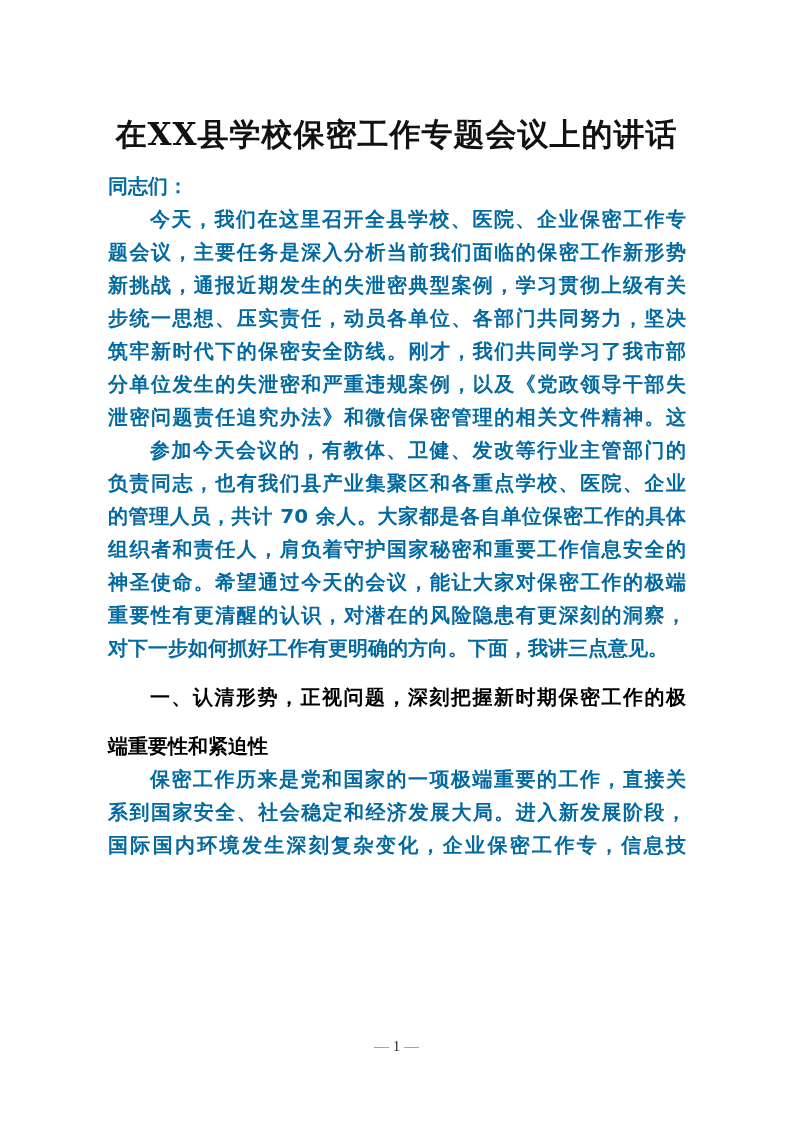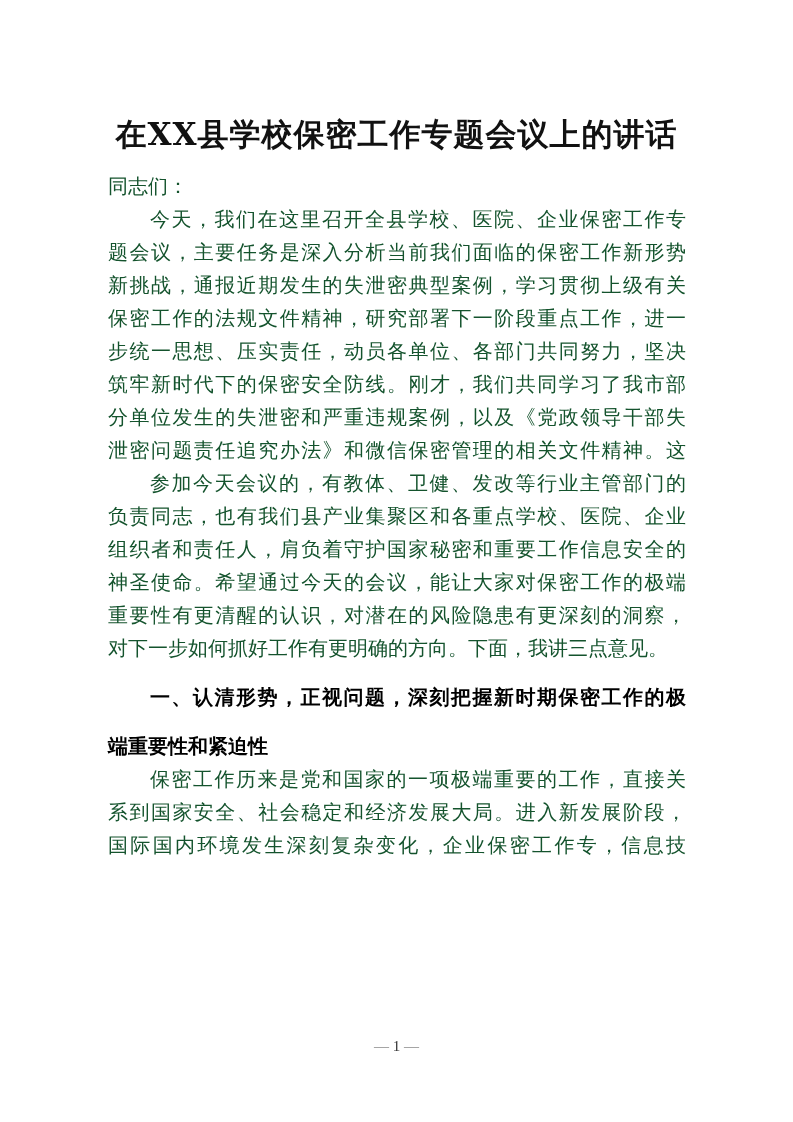--- a/index.html
+++ b/index.html
@@ -6,22 +6,22 @@
   body { width: 793px; height: 1122px; position: relative; overflow: hidden; }
   .page { position: absolute; left: 0; top: 0; width: 775px; height: 1122px; background: #fff; }
   .title {
     position: absolute; left: 0; top: 112px; width: 793px; text-align: center;
     font-family: "DejaVu Serif", "Liberation Serif", serif; font-weight: bold;
     font-size: 31px; color: #111; letter-spacing: 1px; line-height: 44px;
   }
   .body { position: absolute; left: 108px; top: 170px; width: 578px; }
   .line {
     height: 33px; line-height: 33px; font-family: "DejaVu Sans", "Liberation Sans", sans-serif;
-    font-size: 20px; color: #14532d; white-space: nowrap; text-align: justify;
-    text-align-last: justify; font-weight: 400;
+    font-size: 20px; color: #0369a1; white-space: nowrap; text-align: justify;
+    text-align-last: justify; font-weight: 700;
   }
   .line.last { text-align-last: left; }
   .line.indent { padding-left: 42px; }
   .line.heading { font-weight: bold; color: #000; font-size: 20px; margin-top: 16px; }
   .footer {
     position: absolute; left: 0; top: 1038px; width: 793px; text-align: center;
     font-family: "Liberation Serif", serif; font-size: 15px; color: #333;
   }
   .footer .dash { color: #888; }
 </style>
@@ -29,27 +29,27 @@
 <body>
 
 <div class="page">
   <div class="title">在XX县学校保密工作专题会议上的讲话</div>
   <div class="body">
     <div class="line last">同志们：</div>
     <div id="lines">
         <div class="line indent">今天，我们在这里召开全县学校、医院、企业保密工作专</div>
         <div class="line">题会议，主要任务是深入分析当前我们面临的保密工作新形势</div>
         <div class="line">新挑战，通报近期发生的失泄密典型案例，学习贯彻上级有关</div>
-        <div class="line">保密工作的法规文件精神，研究部署下一阶段重点工作，进一</div>
         <div class="line">步统一思想、压实责任，动员各单位、各部门共同努力，坚决</div>
         <div class="line">筑牢新时代下的保密安全防线。刚才，我们共同学习了我市部</div>
         <div class="line">分单位发生的失泄密和严重违规案例，以及《党政领导干部失</div>
         <div class="line">泄密问题责任追究办法》和微信保密管理的相关文件精神。这</div>
         <div class="line indent">参加今天会议的，有教体、卫健、发改等行业主管部门的</div>
         <div class="line">负责同志，也有我们县产业集聚区和各重点学校、医院、企业</div>
+        <div class="line">的管理人员，共计 70 余人。大家都是各自单位保密工作的具体</div>
         <div class="line">组织者和责任人，肩负着守护国家秘密和重要工作信息安全的</div>
         <div class="line">神圣使命。希望通过今天的会议，能让大家对保密工作的极端</div>
         <div class="line">重要性有更清醒的认识，对潜在的风险隐患有更深刻的洞察，</div>
         <div class="line last">对下一步如何抓好工作有更明确的方向。下面，我讲三点意见。</div>
         <div class="line indent heading">一、认清形势，正视问题，深刻把握新时期保密工作的极</div>
         <div class="line heading last">端重要性和紧迫性</div>
         <div class="line indent">保密工作历来是党和国家的一项极端重要的工作，直接关</div>
         <div class="line">系到国家安全、社会稳定和经济发展大局。进入新发展阶段，</div>
         <div class="line">国际国内环境发生深刻复杂变化，企业保密工作专，信息技</div>
       </div>

